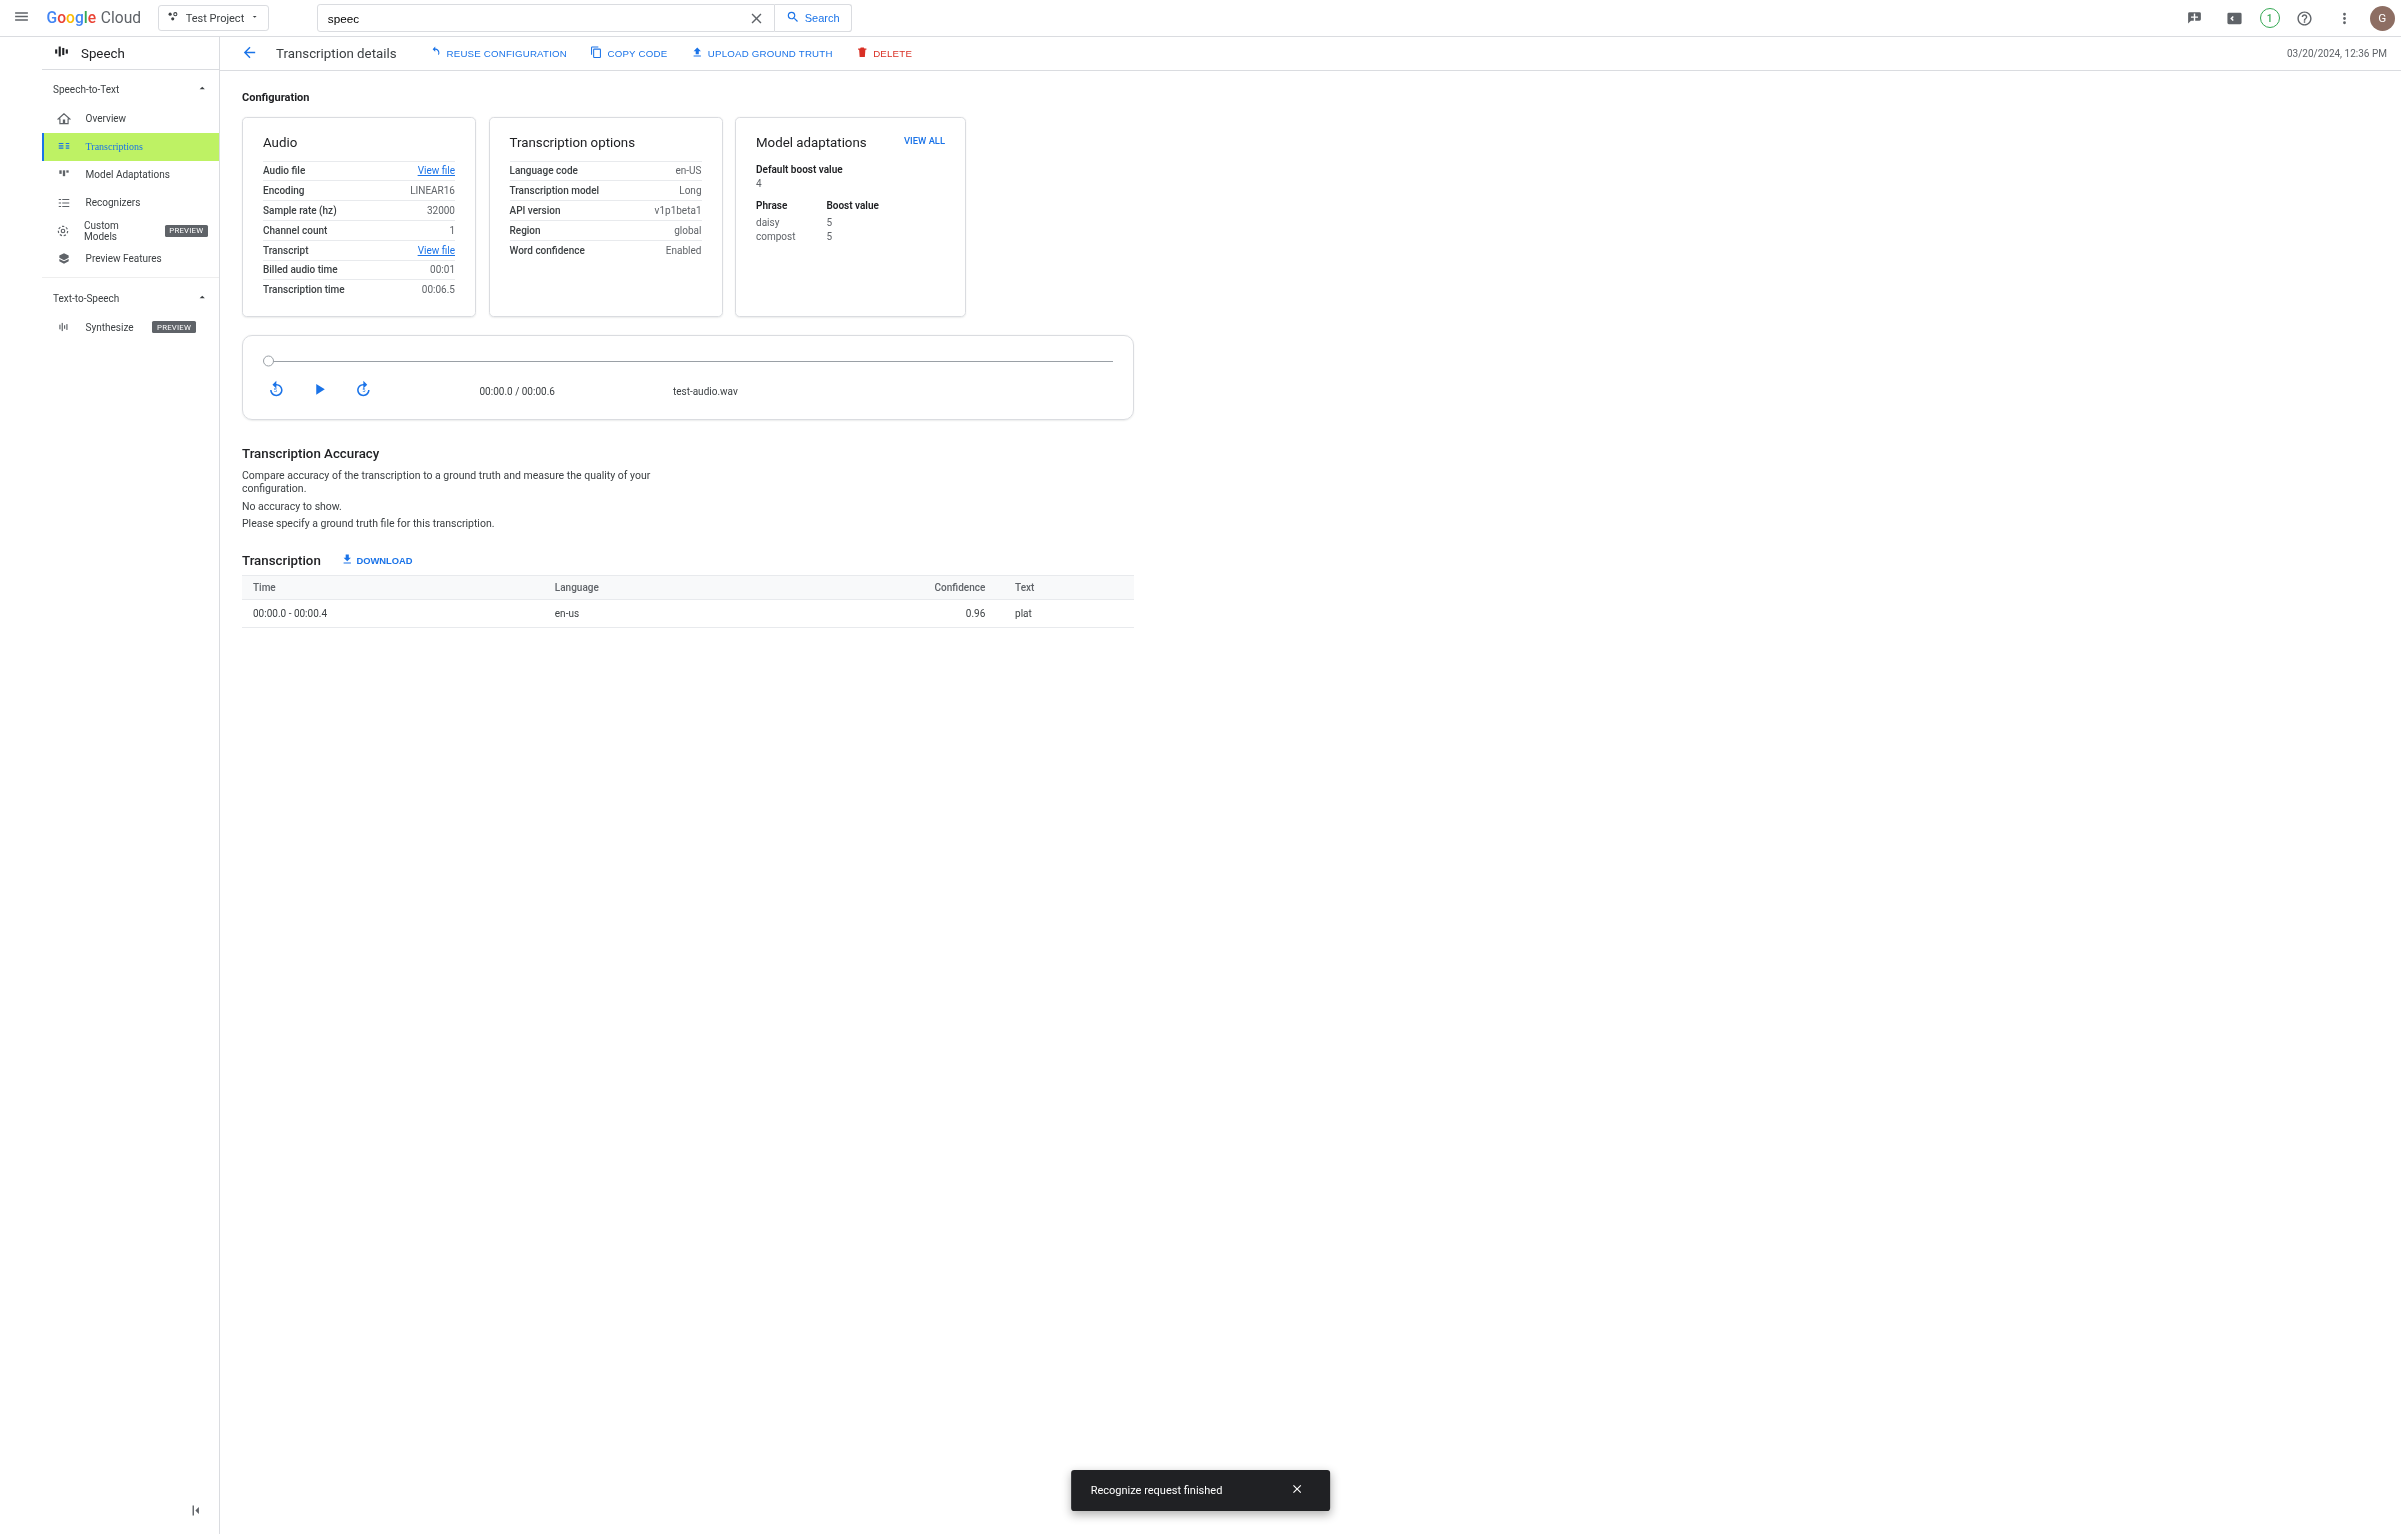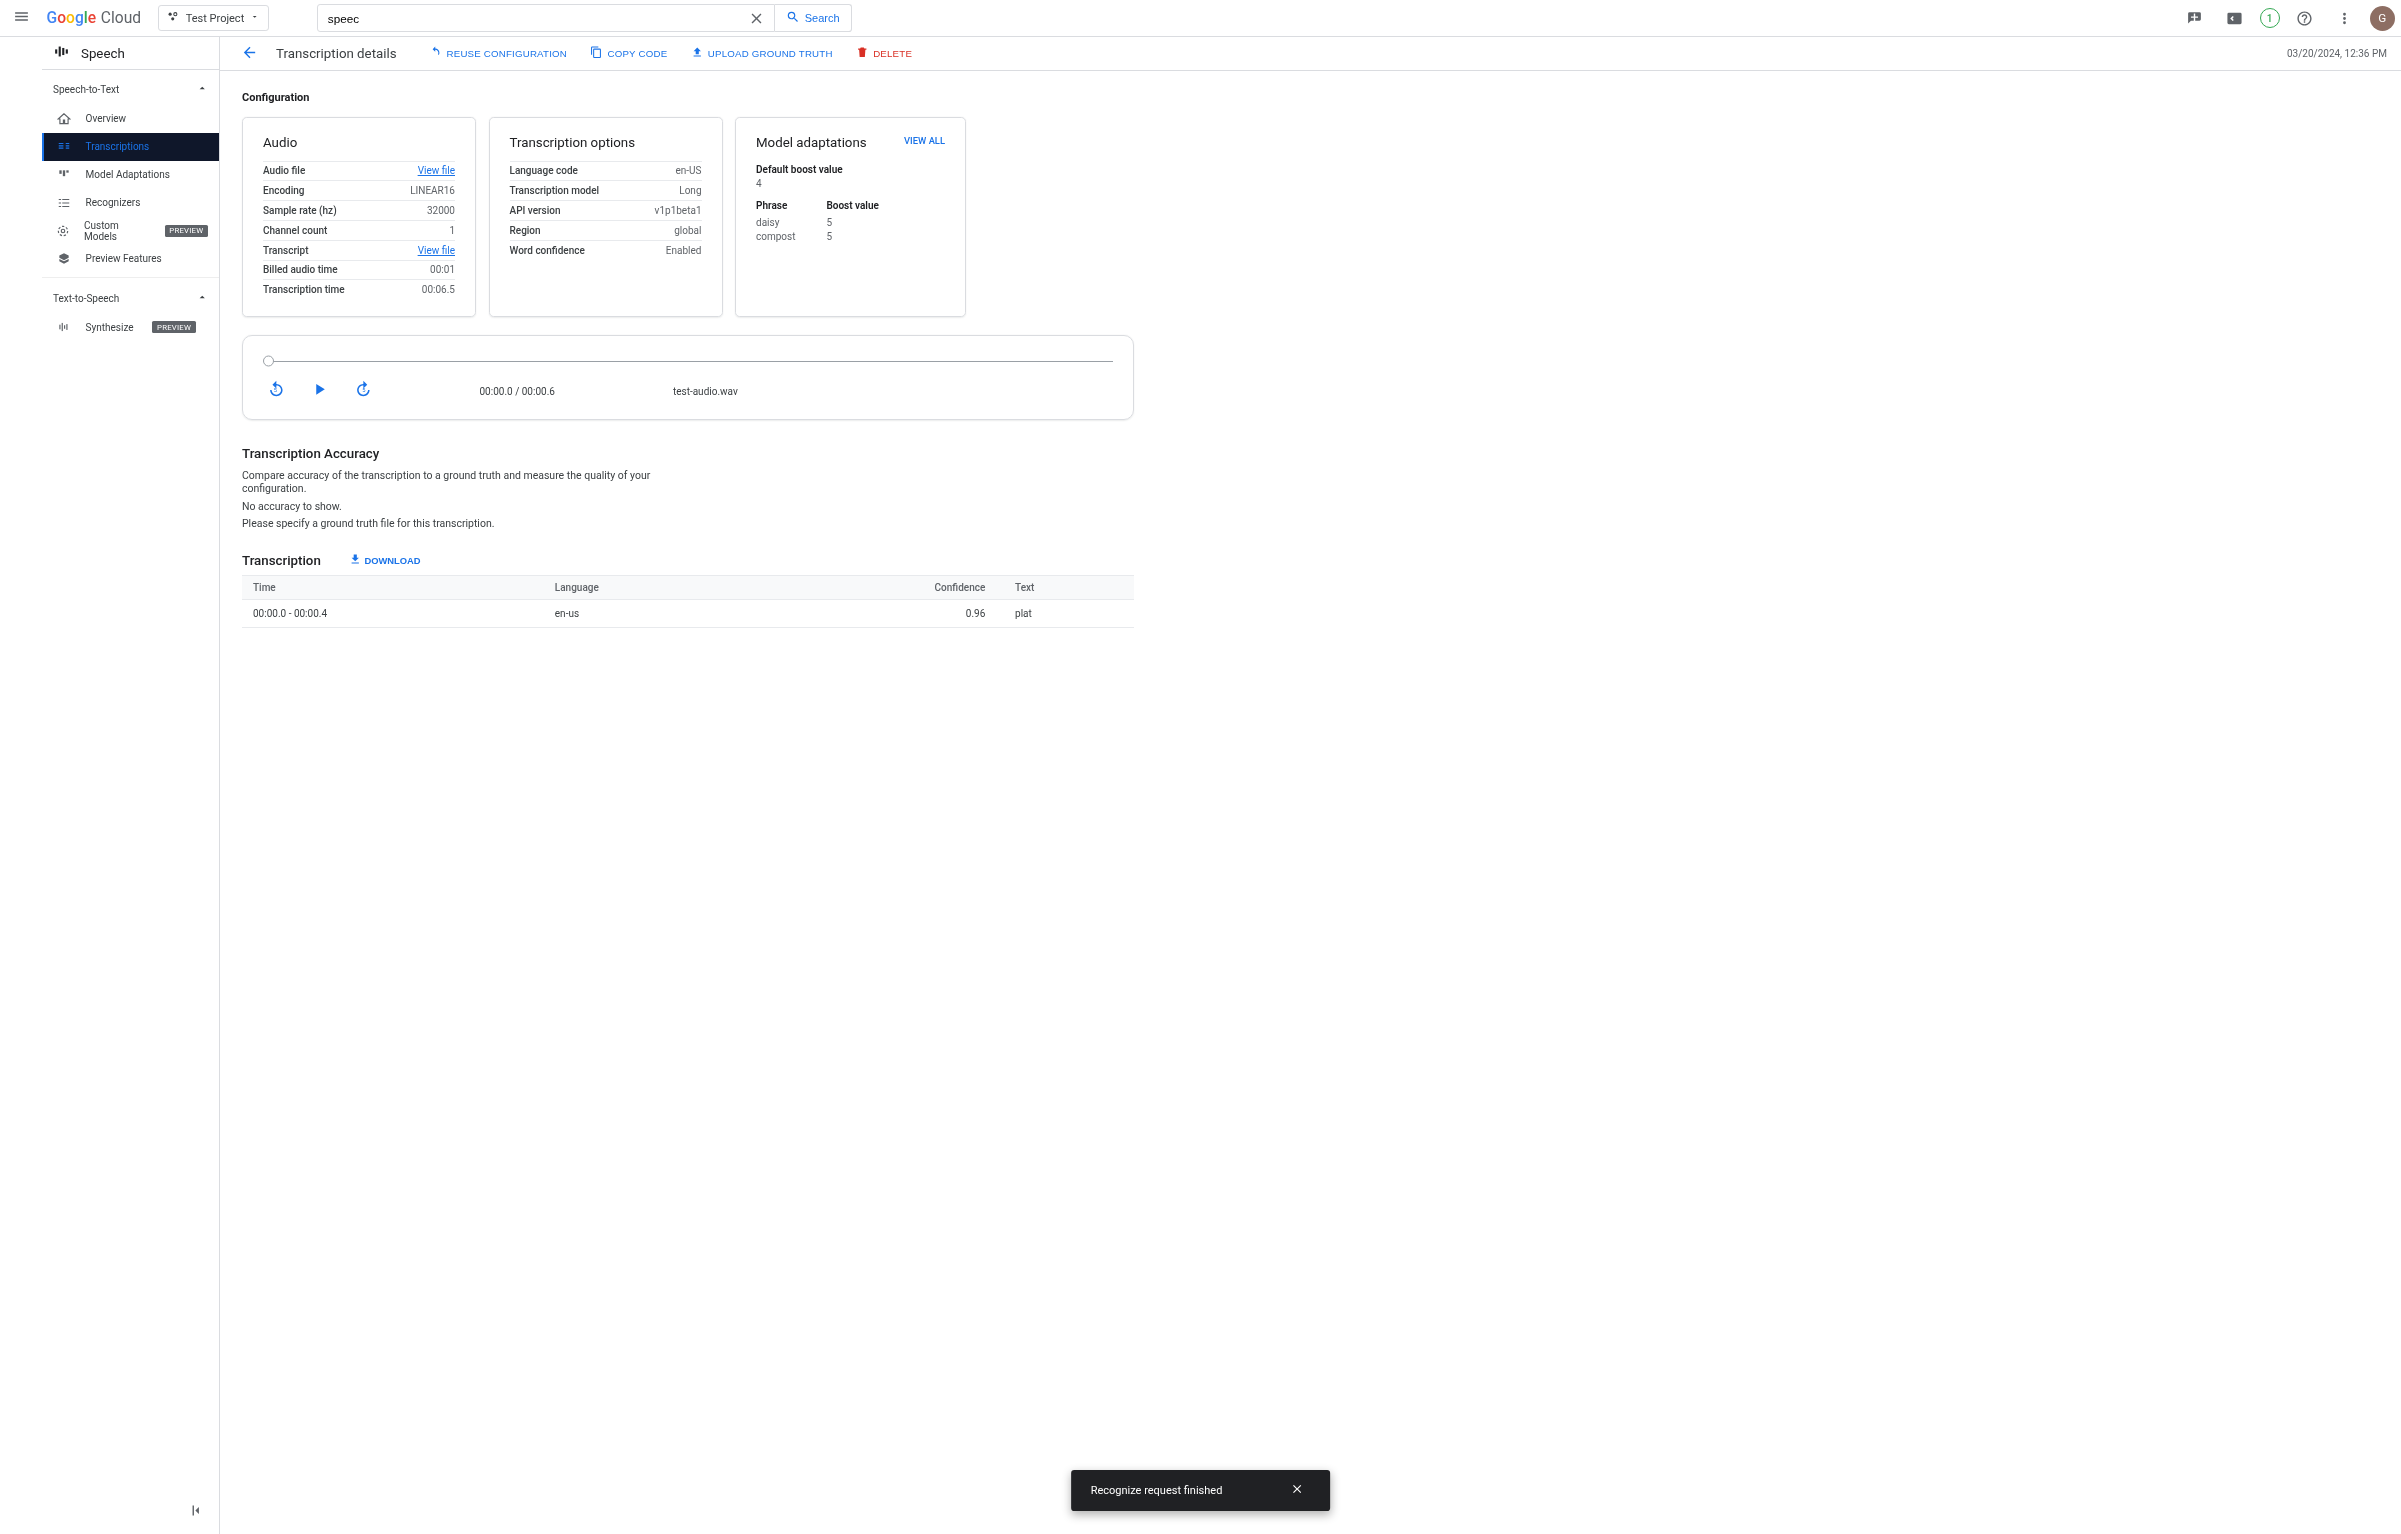--- a/index.html
+++ b/index.html
@@ -27,21 +27,21 @@
   .topbar-spacer{flex:1;}
   .badge-circle{ width:20px;height:20px;border:1.2px solid #34A853; border-radius:50%; display:flex;align-items:center;justify-content:center; color:#34A853; font-size:10px; font-weight:500;}
   .avatar { width:25px;height:25px;border-radius:50%; background:#8d6e63; color:#fff; display:flex;align-items:center;justify-content:center; font-size:11.7px;}
   
   .body { display:flex; height:calc(100% - 37px);padding-left:42px; }
   .sidebar { width:178px; border-right:0.8px solid var(--gray-300); display:flex; flex-direction:column; font-size:10px; position:relative;}
   .sidebar-header { height:33px; display:flex; align-items:center; gap:11px; padding:0 11px; border-bottom:0.8px solid var(--gray-300); font-size:13.3px; font-weight:400;}
   .side-group { border-bottom:0.8px solid #eee; padding:4.7px 0;}
   .side-group-head{ display:flex; align-items:center; justify-content:space-between; padding:7.8px 11px; color:#3c4043; font-size:10px; cursor:pointer;}
   .side-item{ display:flex; align-items:center; gap:14px; padding:0 11px 0 14px; height:28px; cursor:pointer; color:#3c4043; position:relative;}
-  .side-item.active{ background:#0f172a; color:var(--blue);}
+  .side-item.active{ background:#bef264; color:var(--blue);font-family:Liberation Serif, serif;}
   .side-item.active::before{content:""; position:absolute; left:0; top:0; bottom:0; width:2.3px; background:var(--blue);}
   .side-item .s-icon{ width:15.6px; display:flex; justify-content:center; color:var(--gray-600);}
   .side-item.active .s-icon{ color:var(--blue);}
   .chip{ background:#5f6368; color:#fff; font-size:7.8px; padding:1.6px 4.7px; border-radius:1.6px; margin-left:4.7px; letter-spacing:0.2px;}
   .sidebar-collapse{ position:absolute; bottom:6.2px; right:6.2px;}
   
   .main { flex:1; overflow:auto; }
   .action-bar{ height:34px; border-bottom:0.8px solid var(--gray-300); display:flex; align-items:center; padding:0 14px; gap:11px;}
   .action-bar .title{ font-size:13.3px; color:#3c4043; margin-right:15.6px;}
   .action-btn{ display:flex; align-items:center; gap:4.7px; color:var(--blue); font-size:9.7px; font-weight:500; background:none; border:none; cursor:pointer; letter-spacing:0.2px; padding:4.7px 6.2px;}
@@ -75,21 +75,21 @@
   .player-controls{ display:flex; align-items:center; gap:17px;}
   .pc-btn{ width:26.5px;height:26.5px; border:none; background:none; color:var(--blue); cursor:pointer; display:flex;align-items:center;justify-content:center;}
   .pc-btn svg{width:18.7px;height:18.7px;}
   .pc-time{ margin-left:86px; font-size:10px; color:#3c4043;}
   .pc-file{ margin-left:101px; font-size:10px; color:#3c4043;}
   
   .subsection{ margin-top:26.5px;}
   .subsection h2{ font-size:13.3px; font-weight:500; margin:0 0 7.8px 0;}
   .subsection p{ font-size:10.5px; color:#3c4043; margin:4.7px 0; max-width:437px;}
   
-  .trans-head{ display:flex; align-items:center; gap:22px; margin-top:22px;}
+  .trans-head{ display:flex; align-items:center; gap:14px; margin-top:22px;}
   .trans-head h2{font-size:13.3px; font-weight:500; margin:0;}
   .dl-btn{ display:flex;align-items:center; gap:3.1px; color:var(--blue); font-size:9.4px; font-weight:600; background:none;border:none; cursor:pointer;}
   table.trans{ width:100%; border-collapse:collapse; margin-top:6.2px; font-size:10px;}
   table.trans thead th{ text-align:left; font-weight:500; color:var(--gray-600); background:var(--gray-50); padding:6.2px 11px; border-top:0.8px solid #e8eaed;border-bottom:0.8px solid #e8eaed;}
   table.trans tbody td{ padding:7.8px 11px; color:#3c4043; border-bottom:0.8px solid #e8eaed;}
   table.trans th:nth-child(3), table.trans td:nth-child(3){ text-align:right; padding-right:18.7px;}
   
   .toast{ position:fixed; left:50%; bottom:23.4px; transform:translateX(-50%); background:#202124; color:#fff; border-radius:3.1px; padding:11px 20px; display:flex; align-items:center; gap:62px; font-size:11px; box-shadow:0 3.1px 9.4px rgba(0,0,0,.3);}
   .toast .close{ background:none;border:none;color:#fff;cursor:pointer;}
   svg{fill:currentColor;}

